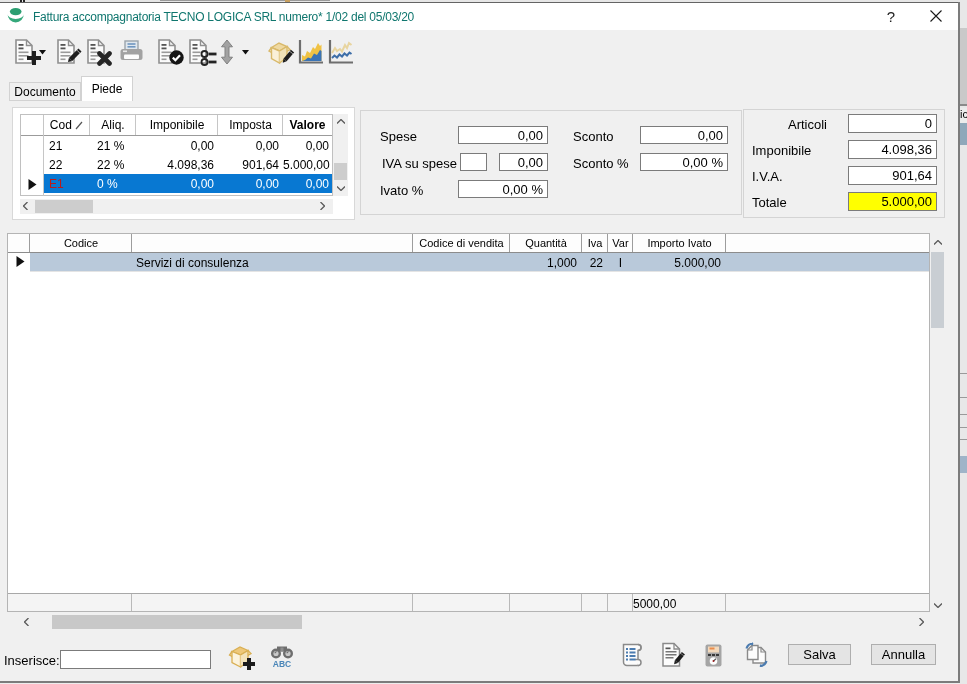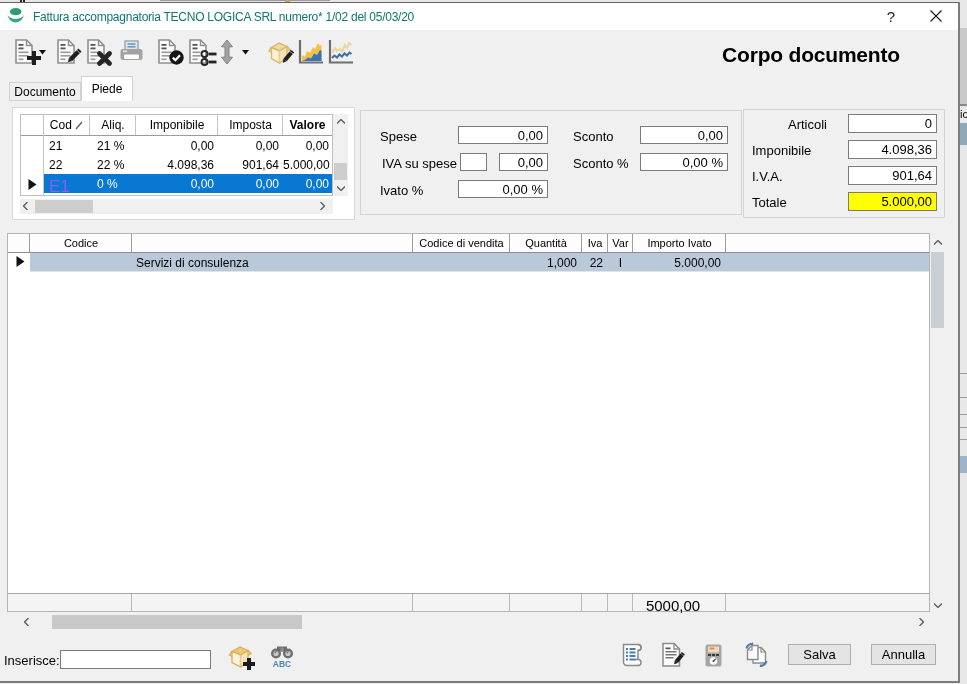--- a/index.html
+++ b/index.html
@@ -141,21 +141,20 @@
     <path d="M4 22 L4 16 L7 17.5 L9 12 L12 14 L15 8 L17 10 L20 4 L22 7 L23.5 5.5 V22 Z" fill="#f0c244"></path>
     <path d="M4 22 L7 21 L10 18.5 L13 19.5 L16 14.5 L19 16 L22 11 L23.5 12 V22 Z" fill="#3b74b5"></path>
   </svg>
 
   <svg class="abs" style="left:328px;top:39px;" width="26" height="26" viewBox="0 0 26 26">
     <path d="M2 1 V23.5 H25" stroke="#6e6e6e" stroke-width="2.2" fill="none"></path>
     <path d="M4 14 L7 9 L9 12 L12 10 L14 12.5 L17 6 L19 9 L21 4 L23.5 6" stroke="#e8d5a0" stroke-width="2" fill="none"></path>
     <path d="M4 19 L6.5 16.5 L9 18.5 L11.5 15.5 L14 17.5 L16.5 14.5 L19 16.5 L21.5 13.5 L23.5 15" stroke="#3f6fa8" stroke-width="2" fill="none"></path>
   </svg>
 
-  <div class="abs" style="left:722px;top:43px;width:178px;height:24px;font-size:21px;font-weight:bold;letter-spacing:-0.2px;color:#000;text-align:center;white-space:nowrap;">Corpo documento</div>
 
   <div class="abs" style="left:9px;top:82px;width:72px;height:19px;background:#efefef;border:1px solid #d2d2d2;box-sizing:border-box;display:flex;align-items:center;justify-content:center;font-size:12px;">Documento</div>
   <div class="abs" style="left:81px;top:76px;width:52px;height:25px;background:#ffffff;border:1px solid #d2d2d2;border-bottom:none;box-sizing:border-box;display:flex;align-items:center;justify-content:center;font-size:12px;">Piede</div>
 
   <div class="abs" style="left:12px;top:107px;width:343px;height:113px;background:#ffffff;border:1px solid #d8d8d8;box-sizing:border-box;"></div>
 
   <div class="abs" style="left:20px;top:114px;width:313px;height:82px;border:1px solid #c0c0c0;box-sizing:border-box;background:#fff;"></div>
 
   <div class="abs" style="left:21px;top:115px;width:311px;height:21px;background:#fff;border-bottom:1px solid #9b9b9b;box-sizing:border-box;"></div>
   <div class="hdrcell" style="left:43px;top:115px;width:47px;height:20px;">Cod&nbsp;<svg width="8" height="9" viewBox="0 0 8 9">
@@ -177,21 +176,21 @@
   <div class="abs" style="left:136px;top:139px;width:78px;font-size:12px;text-align:right;">0,00</div>
   <div class="abs" style="left:218px;top:139px;width:61px;font-size:12px;text-align:right;">0,00</div>
   <div class="abs" style="left:283px;top:139px;width:46px;font-size:12px;text-align:right;">0,00</div>
   <div class="abs" style="left:49px;top:158px;font-size:12px;">22</div>
   <div class="abs" style="left:97px;top:158px;font-size:12px;">22 %</div>
   <div class="abs" style="left:136px;top:158px;width:78px;font-size:12px;text-align:right;">4.098,36</div>
   <div class="abs" style="left:218px;top:158px;width:61px;font-size:12px;text-align:right;">901,64</div>
   <div class="abs" style="left:283px;top:158px;width:46px;font-size:12px;text-align:right;">5.000,00</div>
 
   <div class="abs" style="left:44px;top:174px;width:288px;height:19px;background:#0878d2;"></div>
-  <div class="abs" style="left:49px;top:177px;font-size:17px;color:#8b5cf6;">E1</div>
+  <div class="abs" style="left:49px;top:177px;font-size:12px;color:#b91c1c;">E1</div>
   <div class="abs" style="left:97px;top:177px;font-size:12px;color:#fff;">0 %</div>
   <div class="abs" style="left:136px;top:177px;width:78px;font-size:12px;color:#fff;text-align:right;">0,00</div>
   <div class="abs" style="left:218px;top:177px;width:61px;font-size:12px;color:#fff;text-align:right;">0,00</div>
   <div class="abs" style="left:283px;top:177px;width:46px;font-size:12px;color:#fff;text-align:right;">0,00</div>
 
   <svg class="abs" style="left:28px;top:179px;" width="9" height="11" viewBox="0 0 9 11">
       <path d="M0.5 0 L8.5 5.5 L0.5 11 Z" fill="#111"></path>
     </svg>
 
   <div class="abs" style="left:333px;top:114px;width:15px;height:82px;background:#f0f0f0;"></div>
@@ -266,21 +265,21 @@
   <div class="abs" style="left:30px;top:271px;width:899px;height:1px;background:#e4e4e4;"></div>
 
   <div class="abs" style="left:8px;top:593px;width:921px;height:18px;background:#f4f4f4;border-top:1px solid #a8a8a8;box-sizing:border-box;"></div>
   <div class="abs" style="left:131px;top:594px;width:1px;height:17px;background:#b9b9b9;"></div>
   <div class="abs" style="left:412px;top:594px;width:1px;height:17px;background:#b9b9b9;"></div>
   <div class="abs" style="left:509px;top:594px;width:1px;height:17px;background:#b9b9b9;"></div>
   <div class="abs" style="left:581px;top:594px;width:1px;height:17px;background:#b9b9b9;"></div>
   <div class="abs" style="left:607px;top:594px;width:1px;height:17px;background:#b9b9b9;"></div>
   <div class="abs" style="left:632px;top:594px;width:1px;height:17px;background:#b9b9b9;"></div>
   <div class="abs" style="left:725px;top:594px;width:1px;height:17px;background:#b9b9b9;"></div>
-  <div class="abs" style="left:633px;top:597px;width:80px;font-size:15px;text-align:center;">5000,00</div>
+  <div class="abs" style="left:633px;top:597px;width:80px;font-size:12px;text-align:left;">5000,00</div>
 
   <div class="abs" style="left:930px;top:233px;width:15px;height:379px;background:#f0f0f0;"></div>
   <svg class="abs" style="left:934px;top:240px;" width="8" height="5" viewBox="0 0 8 5">
       <path d="M0 4.5 L4 0.5 L8 4.5" stroke="#5a5a5a" stroke-width="1.3" fill="none"></path>
     </svg>
   <div class="abs" style="left:931px;top:252px;width:13px;height:76px;background:#c9ced3;"></div>
   <svg class="abs" style="left:934px;top:603px;" width="8" height="5" viewBox="0 0 8 5">
       <path d="M0 0.5 L4 4.5 L8 0.5" stroke="#5a5a5a" stroke-width="1.3" fill="none"></path>
     </svg>
 

